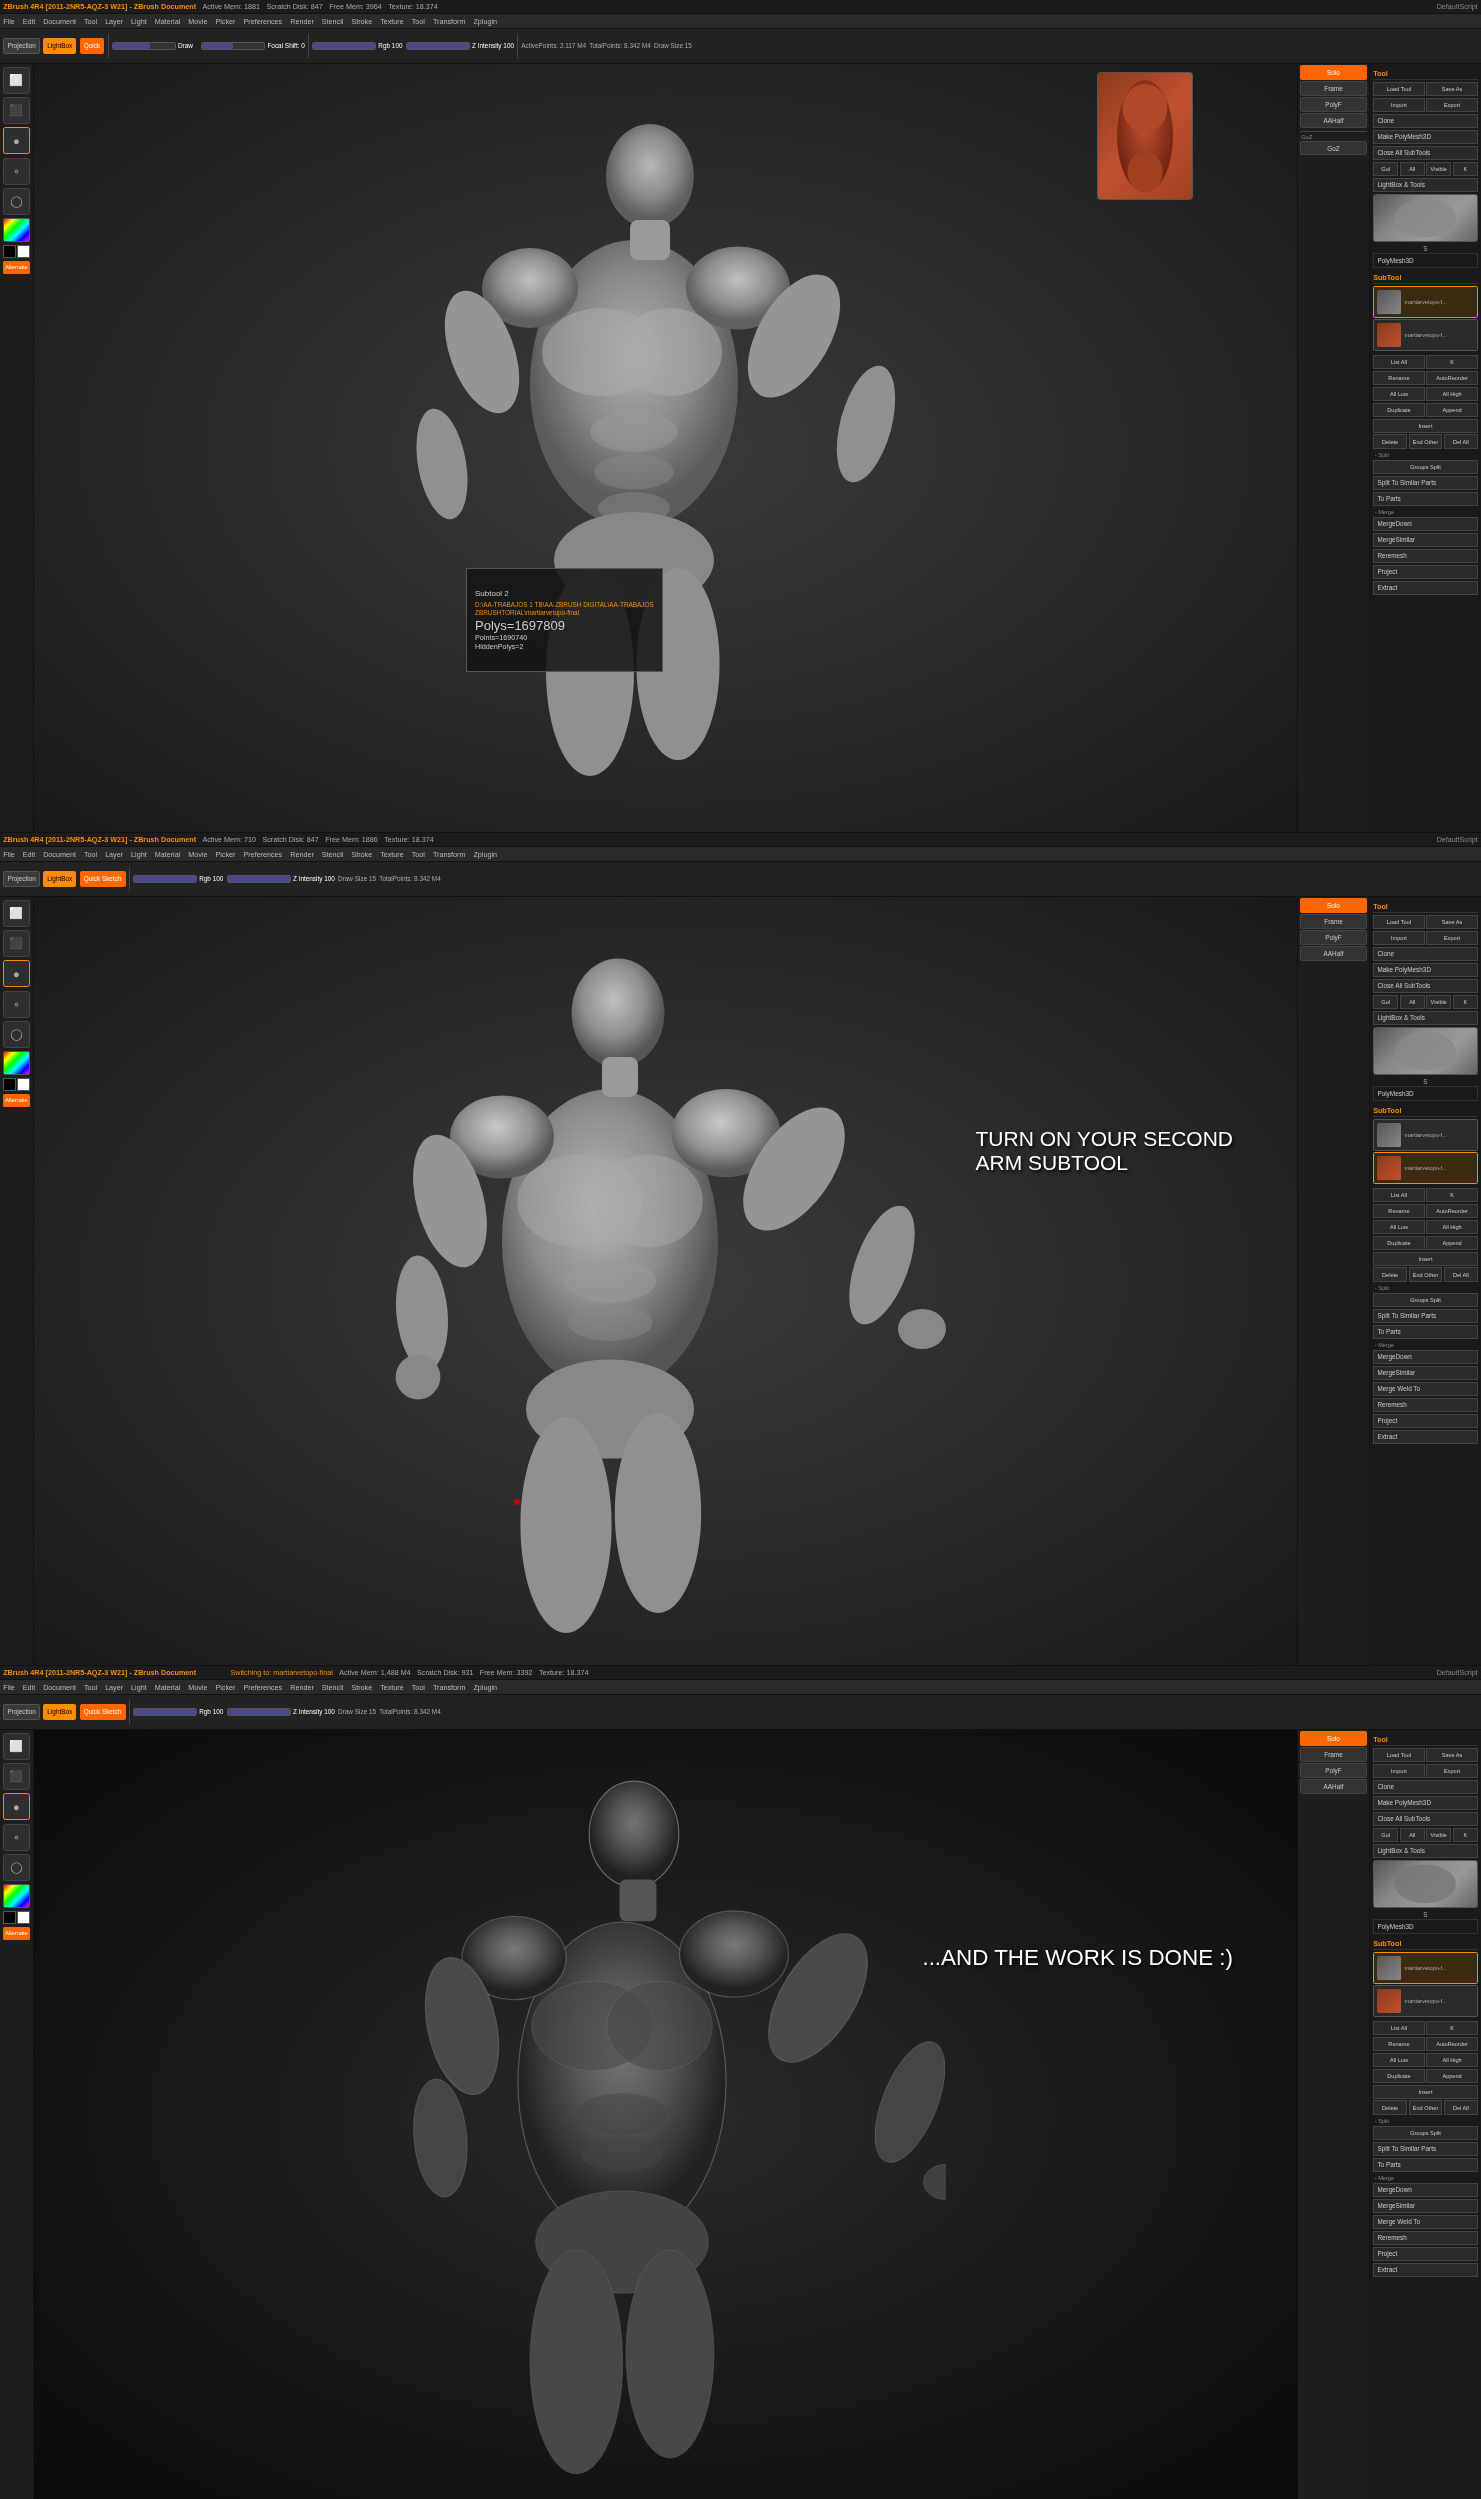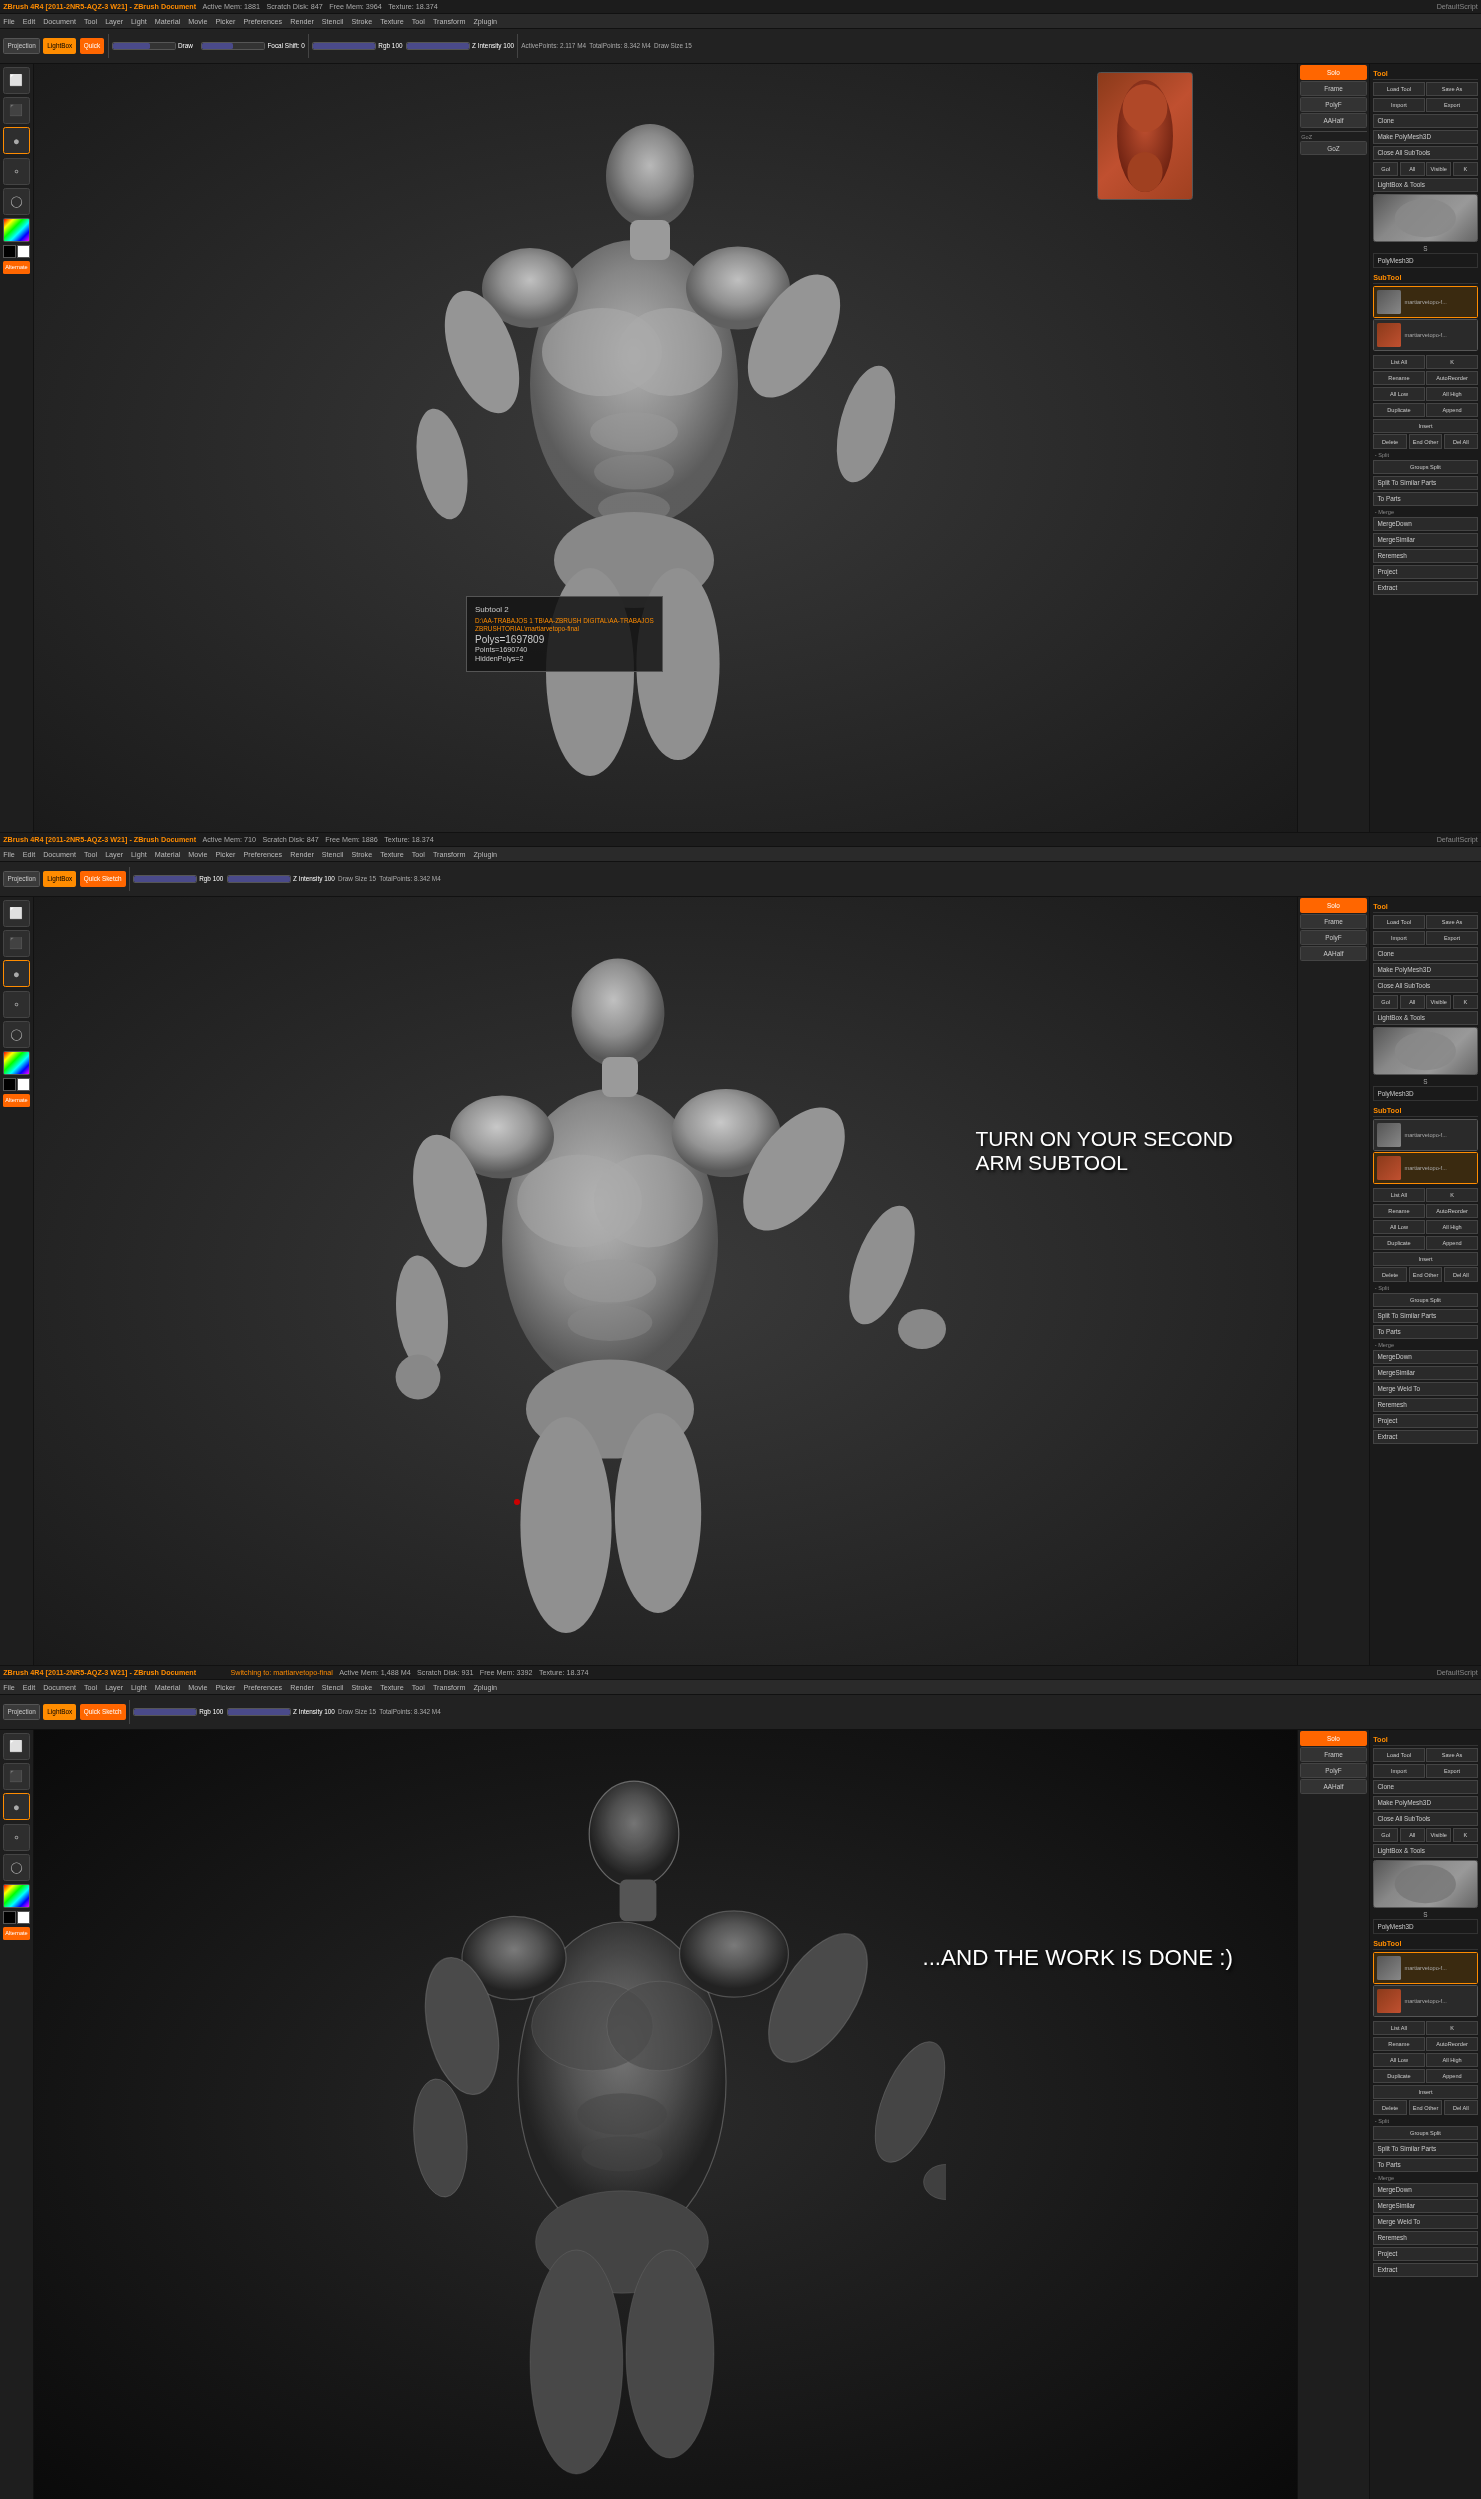--- a/index.html
+++ b/index.html
@@ -358,21 +358,21 @@
       transform: translate(-50%, -50%);
     }
 
     
     .z-info {
       position: absolute;
       left: 432px;
       bottom: 40px;
       background: rgba(20,20,20,0.85);
       border: 0.8px solid #555;
-      padding: 8px 8px;
+      padding: 20px 8px;
       color: #ccc;
       font-size: 7.2px;
     }
     .z-info .z-title { color: #ccc; font-size: 8px; margin-bottom: 3.2px; }
     .z-info .z-path { color: #ff8c00; font-size: 6.4px; margin-bottom: 1.6px; }
 
     
     #panel1 { }
     #panel2 { }
     #panel3 { }
@@ -528,21 +528,21 @@
 
           <ellipse cx="255" cy="760" rx="55" ry="130" fill="#909090"></ellipse>
 
           <ellipse cx="365" cy="750" rx="52" ry="120" fill="#909090"></ellipse>
         </svg>
 
         <div class="z-info" style="left:432px;bottom:160px;">
           <div class="z-title">Subtool 2</div>
           <div class="z-path">D:\AA-TRABAJOS 1 TB\AA-ZBRUSH DIGITAL\AA-TRABAJOS</div>
           <div class="z-path">ZBRUSHTORIAL\martiarvetopo-final</div>
-          <div style="font-size:10px;color:#ccc;">Polys=1697809</div>
+          <div style="font-size:13px;color:#ccc;">Polys=1697809</div>
           <div style="font-size:7.2px;color:#ccc;">Points=1690740</div>
           <div style="font-size:7.2px;color:#ccc;">HiddenPolys=2</div>
         </div>
 
         <div class="arm-thumb" style="right:104px;top:8px;">
           <svg width="88" height="120" viewBox="0 0 110 150">
             <defs>
               <radialGradient id="armGrad1" cx="50%" cy="40%" r="60%">
                 <stop offset="0%" stop-color="#c05030"></stop>
                 <stop offset="100%" stop-color="#6b2010"></stop>

